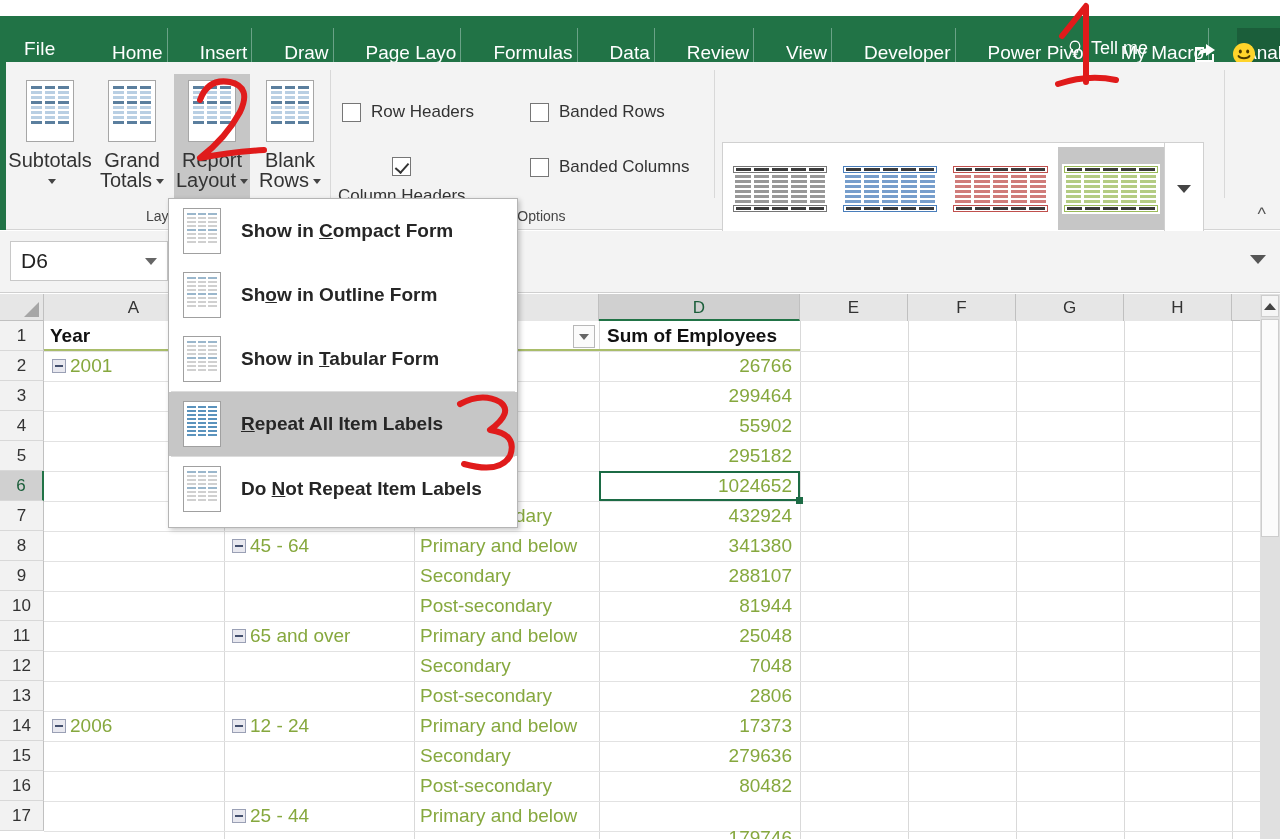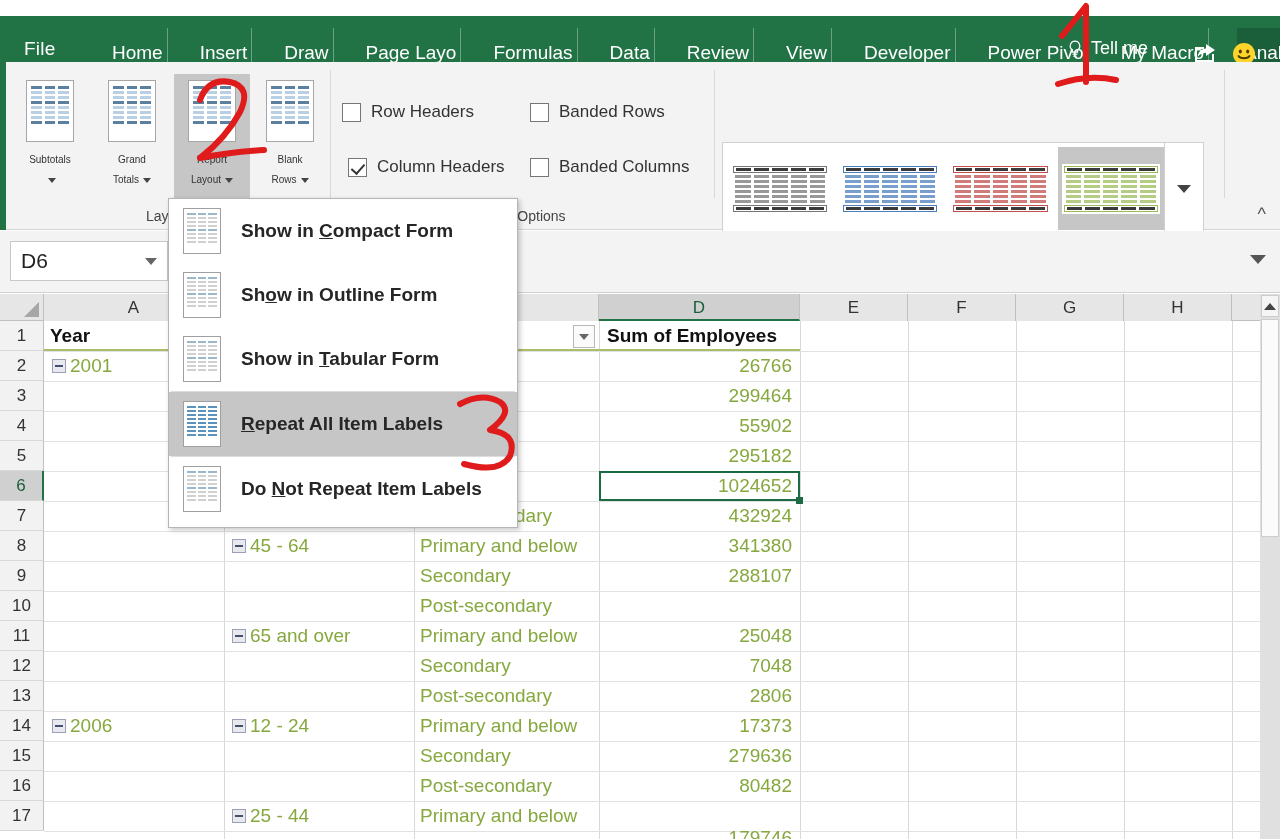--- a/index.html
+++ b/index.html
@@ -64,21 +64,21 @@
   .bigbtn.pressed { background: #c6c6c6; }
   .bigbtn .glyph {
     width: 48px; height: 62px; background: #ffffff;
     border: 1px solid #a6a6a6; margin-top: 6px;
     padding: 5px 4px; display: flex; flex-direction: column; gap: 2px;
   }
   .gl-row { display: flex; gap: 3px; }
   .gl-row i { display: block; height: 3px; background: #b9cfe3; flex: 1; }
   .gl-row.dark i { background: #5b7f9e; }
   .bigbtn .cap {
-    margin-top: 8px; font-size: 10px; color: #333333; text-align: center;
+    margin-top: 8px; font-size: 20px; color: #333333; text-align: center;
     line-height: 20px; white-space: nowrap;
   }
   .caret-dn {
     display: inline-block; width: 0; height: 0;
     border-left: 4px solid transparent; border-right: 4px solid transparent;
     border-top: 5px solid #444; vertical-align: middle; margin-left: 4px;
   }
 
   .chk { position: absolute; display: flex; align-items: center; gap: 10px; }
   .chk .box {
@@ -467,21 +467,21 @@
 
     <div class="grp" style="left:336px; width:376px;">
       <div class="chk" style="left:6px;  top:40px;">
           <span class="box"></span>
           <span class="lbl">Row Headers</span>
         </div>
       <div class="chk" style="left:194px;top:40px;">
           <span class="box"></span>
           <span class="lbl">Banded Rows</span>
         </div>
-      <div class="chk" style="left:12px;  top:95px;">
+      <div class="chk" style="left:2px;  top:95px;flex-direction:column;">
           <span class="box on"></span>
           <span class="lbl">Column Headers</span>
         </div>
       <div class="chk" style="left:194px;top:95px;">
           <span class="box"></span>
           <span class="lbl">Banded Columns</span>
         </div>
       <div class="grp-label">Style Options</div>
     </div>
     <div class="grp-divider" style="left:714px;"></div>
@@ -822,20 +822,21 @@
         <div class="cell num" style="left: 555px; top: 150px; width: 193px;">1024652</div>
         <div class="cell" style="left: 376px; top: 180px; width: 177px;">Post-secondary</div>
         <div class="cell num" style="left: 555px; top: 180px; width: 193px;">432924</div>
         <div class="cell" style="left: 206px; top: 210px; width: 162px;">45 - 64</div>
         <div class="collapse-btn" style="left: 188px; top: 218px;"></div>
         <div class="cell" style="left: 376px; top: 210px; width: 177px;">Primary and below</div>
         <div class="cell num" style="left: 555px; top: 210px; width: 193px;">341380</div>
         <div class="cell" style="left: 376px; top: 240px; width: 177px;">Secondary</div>
         <div class="cell num" style="left: 555px; top: 240px; width: 193px;">288107</div>
         <div class="cell" style="left: 376px; top: 270px; width: 177px;">Post-secondary</div>
+        <div class="cell num" style="left: 555px; top: 270px; width: 193px;">81944</div>
         <div class="cell" style="left: 206px; top: 300px; width: 162px;">65 and over</div>
         <div class="collapse-btn" style="left: 188px; top: 308px;"></div>
         <div class="cell" style="left: 376px; top: 300px; width: 177px;">Primary and below</div>
         <div class="cell num" style="left: 555px; top: 300px; width: 193px;">25048</div>
         <div class="cell" style="left: 376px; top: 330px; width: 177px;">Secondary</div>
         <div class="cell num" style="left: 555px; top: 330px; width: 193px;">7048</div>
         <div class="cell" style="left: 376px; top: 360px; width: 177px;">Post-secondary</div>
         <div class="cell num" style="left: 555px; top: 360px; width: 193px;">2806</div>
         <div class="cell" style="left: 26px; top: 390px; width: 152px;">2006</div>
         <div class="collapse-btn" style="left: 8px; top: 398px;"></div>

